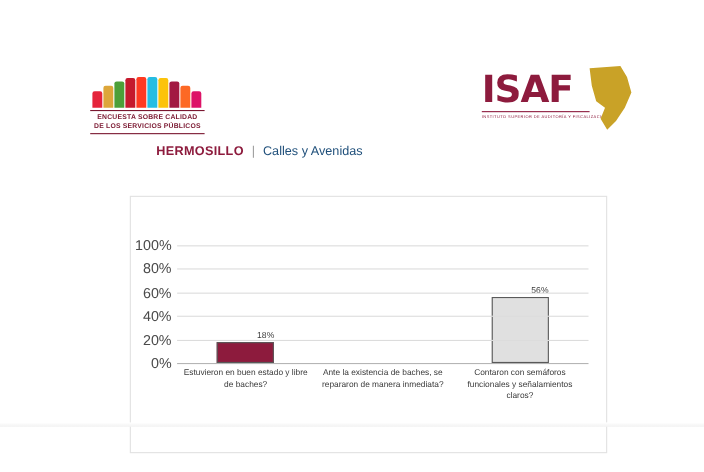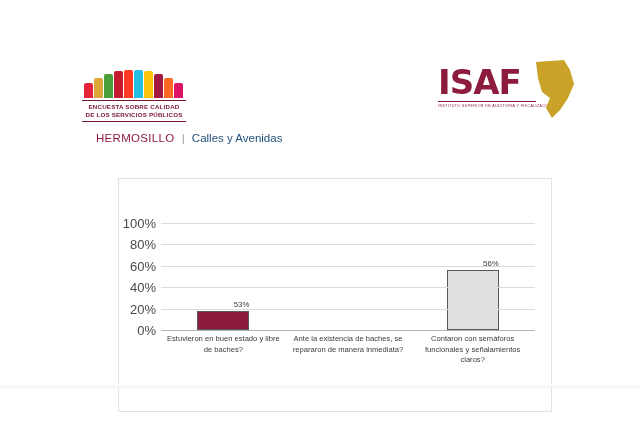--- a/index.html
+++ b/index.html
@@ -105,22 +105,23 @@
 
   
   .title-row {
     position: absolute;
     left: 96px; top: 120px;
     font-size: 11.5px;
     white-space: nowrap;
   }
   .title-city {
     color: #8d1b3d;
-    font-weight: normal;
+    font-weight: bold;
     letter-spacing: 0.3px;
+    margin-left: 46px;
   }
   .title-sep {
     color: #9a9a9a;
     margin: 0 4px;
   }
   .title-topic {
     color: #1f4f7a;
   }
 
   
@@ -250,21 +251,21 @@
     <span class="title-city">HERMOSILLO</span>
     <span class="title-sep">|</span>
     <span class="title-topic">Calles y Avenidas</span>
   </div>
 
   <div class="chart-panel">
     <div class="plot" id="plot">
       <div class="bars" id="bars">
           <div class="barwrap" style="left: 36.3333px; height: 107px;">
             <div class="bar" style="height: 19.26px; background: rgb(141, 27, 61); border-color: rgb(89, 89, 89);"></div>
-            <div class="barlabel" style="bottom: 21.26px;">53%</div>
+            <div class="barlabel" style="bottom: 21.26px;">18%</div>
           </div>
           <div class="barwrap" style="left: 285.667px; height: 107px;">
             <div class="bar" style="height: 59.92px; background: rgb(224, 224, 224); border-color: rgb(89, 89, 89);"></div>
             <div class="barlabel" style="bottom: 61.92px;">56%</div>
           </div>
         </div>
     <div class="axis-line" style="top: 107px;">
           <div class="ytick">0%</div>
         </div>
         <div class="gridline" style="top: 85.6px; text-align: right;">

